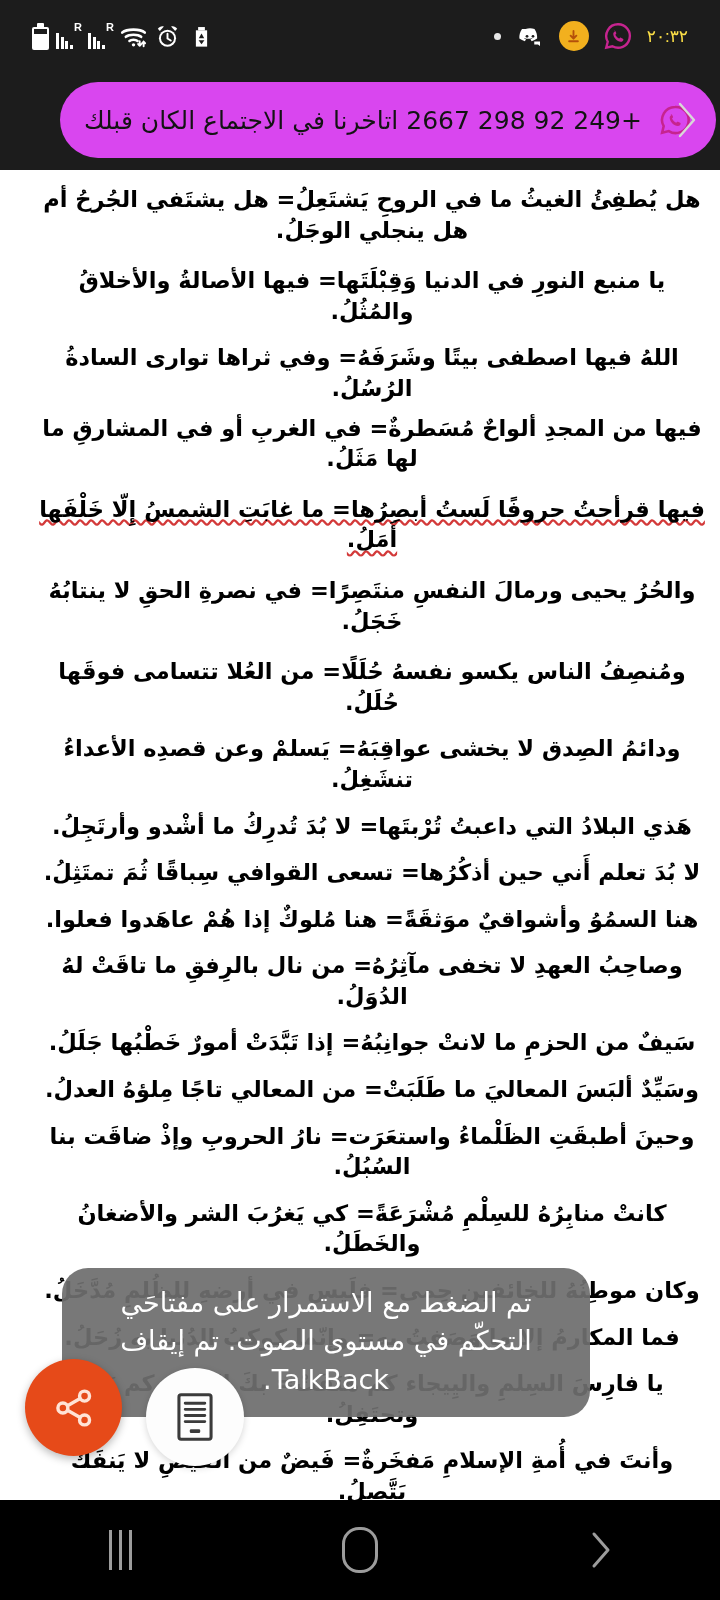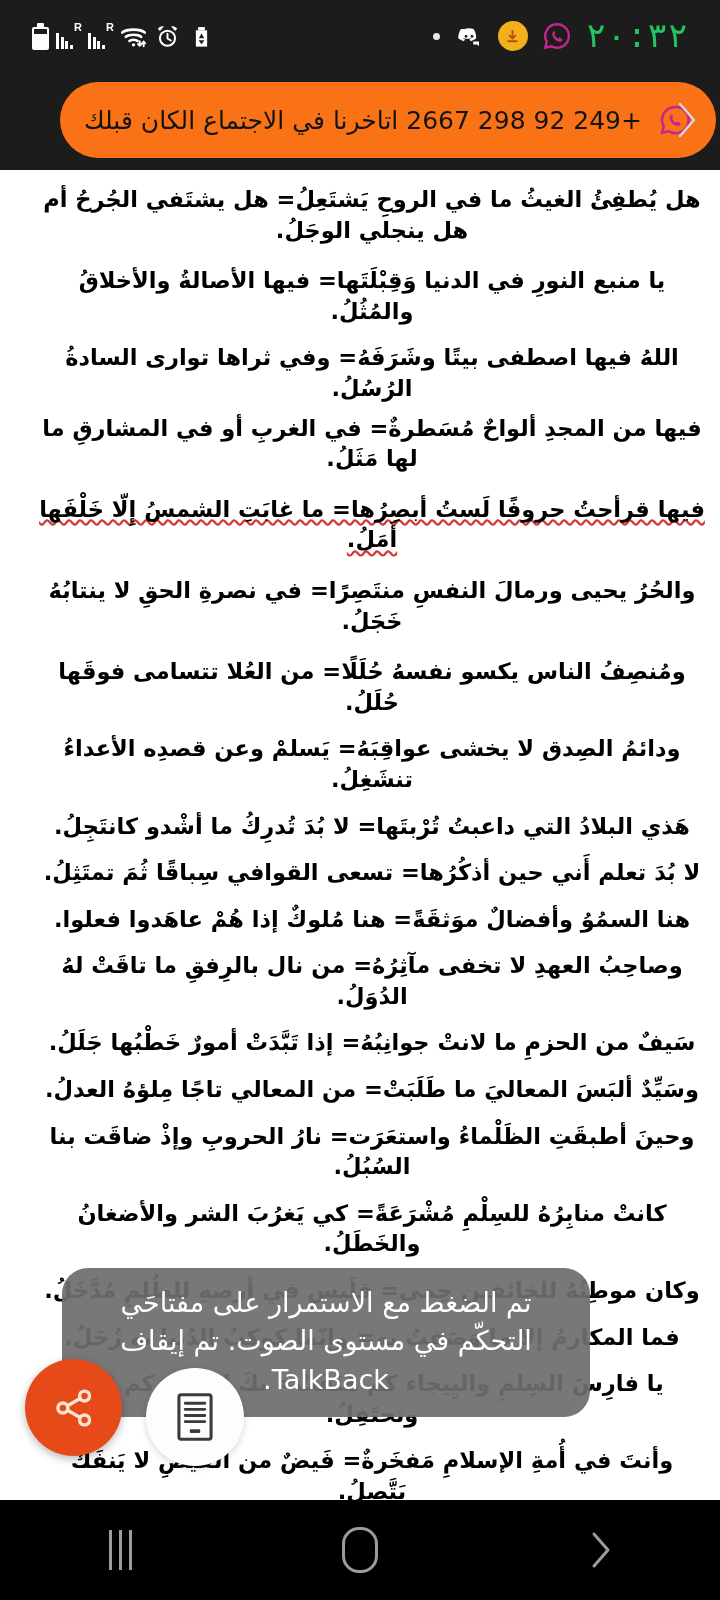--- a/index.html
+++ b/index.html
@@ -67,32 +67,32 @@
   .ic svg { display: block; }
 
   .sb-dot { width: 7px; height: 7px; border-radius: 50%; background: #e8e8e8; }
 
   .ic-badge-y {
     width: 30px; height: 30px; border-radius: 50%;
     background: #f2b01e; display: flex; align-items: center; justify-content: center;
   }
 
   #sb-time {
-    color: #22c55e; font-size: 34px; letter-spacing: 0.5px;
-    font-family: Liberation Mono, monospace;
+    color: #fde047; font-size: 17px; letter-spacing: 0.5px;
+    font-family: Liberation Sans, sans-serif;
   }
 
   
   #heads-up-row {
     position: absolute; top: 82px; left: 0; width: 720px;
     display: flex; align-items: center; padding: 0 14px;
   }
   #heads-up {
     flex: 1;
-    background: #f97316;
+    background: #d946ef;
     border-radius: 38px;
     height: 76px;
     display: flex; align-items: center; flex-direction: row-reverse;
     padding: 0 24px; gap: 16px;
     margin-left: 46px;
   }
   #heads-up .wa { width: 34px; height: 34px; flex: 0 0 auto; }
   #hu-text {
     color: #131313; font-size: 25px; direction: rtl; text-align: right;
     white-space: nowrap; overflow: hidden;
@@ -298,23 +298,23 @@
 
   <div id="doc">
     <p class="verse sp">هل يُطفِئُ الغيثُ ما في الروحِ يَشتَعِلُ= هل يشتَفي الجُرحُ أم هل ينجلي الوجَلُ.</p>
     <p class="verse tight">يا منبع النورِ في الدنيا وَقِبْلَتَها= فيها الأصالةُ والأخلاقُ والمُثُلُ.</p>
     <p class="verse tight">اللهُ فيها اصطفى بيتًا وشَرَفَهُ= وفي ثراها توارى السادةُ الرُسُلُ.</p>
     <p class="verse sp">فيها من المجدِ ألواحٌ مُسَطرةٌ= في الغربِ أو في المشارقِ ما لها مَثَلُ.</p>
     <p class="verse sp misspell">فيها قرأحتُ حروفًا لَستُ أبصِرُها= ما غابَتِ الشمسُ إِلّا خَلْفَها أَمَلُ.</p>
     <p class="verse sp">والحُرُ يحيى ورمالَ النفسِ منتَصِرًا= في نصرةِ الحقِ لا ينتابُهُ خَجَلُ.</p>
     <p class="verse tight">ومُنصِفُ الناس يكسو نفسهُ حُلَلًا= من العُلا تتسامى فوقَها حُلَلُ.</p>
     <p class="verse tight">ودائمُ الصِدق لا يخشى عواقِبَهُ= يَسلمْ وعن قصدِه الأعداءُ تنشَغِلُ.</p>
-    <p class="verse tight">هَذي البلادُ التي داعبتُ تُرْبتَها= لا بُدَ تُدرِكُ ما أشْدو كانتَجِلُ.</p>
+    <p class="verse tight">هَذي البلادُ التي داعبتُ تُرْبتَها= لا بُدَ تُدرِكُ ما أشْدو وأرتَجِلُ.</p>
     <p class="verse tight">لا بُدَ تعلم أَني حين أذكُرُها= تسعى القوافي سِباقًا ثُمَ تمتَثِلُ.</p>
-    <p class="verse tight">هنا السمُوُ وأفضالٌ موَثقَةً= هنا مُلوكٌ إذا هُمْ عاهَدوا فعلوا.</p>
+    <p class="verse tight">هنا السمُوُ وأشواقيٌ موَثقَةً= هنا مُلوكٌ إذا هُمْ عاهَدوا فعلوا.</p>
     <p class="verse tight">وصاحِبُ العهدِ لا تخفى مآثِرُهُ= من نال بالرِفقِ ما تاقَتْ لهُ الدُوَلُ.</p>
     <p class="verse tight">سَيفٌ من الحزمِ ما لانتْ جوانِبُهُ= إذا تَبَّدَتْ أمورٌ خَطْبُها جَلَلُ.</p>
     <p class="verse tight">وسَيِّدٌ ألبَسَ المعاليَ ما طَلَبَتْ= من المعالي تاجًا مِلؤهُ العدلُ.</p>
     <p class="verse tight">وحينَ أطبقَتِ الظَلْماءُ واستعَرَت= نارُ الحروبِ وإذْ ضاقَت بنا السُبُلُ.</p>
     <p class="verse tight">كانتْ منابِرُهُ للسِلْمِ مُشْرَعَةً= كي يَغرُبَ الشر والأضغانُ والخَطَلُ.</p>
     <p class="verse tight">وكان موطِنُهُ للخائفين حِمى= فلَيس في أرضهِ للظُلمِ مُدَّخَلُ.</p>
     <p class="verse tight">فما المكارمُ إلا ما وَصَفتُ بهِ= وإنّما كوكبُ الدُنيا بهِ زُحَلُ.</p>
     <p class="verse tight">يا فارِسَ السِلمِ واليِيجاء كم هَتَفَتْ= بكَ البِلادُ وكم بَرَّهُ وتحتَفِلُ.</p>
     <p class="verse tight">وأنتَ في أُمةِ الإسلامِ مَفخَرةٌ= فَيضٌ من الفَيضِ لا يَنفَكُ يَتَّصِلُ.</p>
     <p class="verse tight misspell">أكادُ أسمعُ صوتًا للسَوامِقِ مِنْ= نخيلِها ورمالِ البِيدِ يبتَهِلُ.</p>

